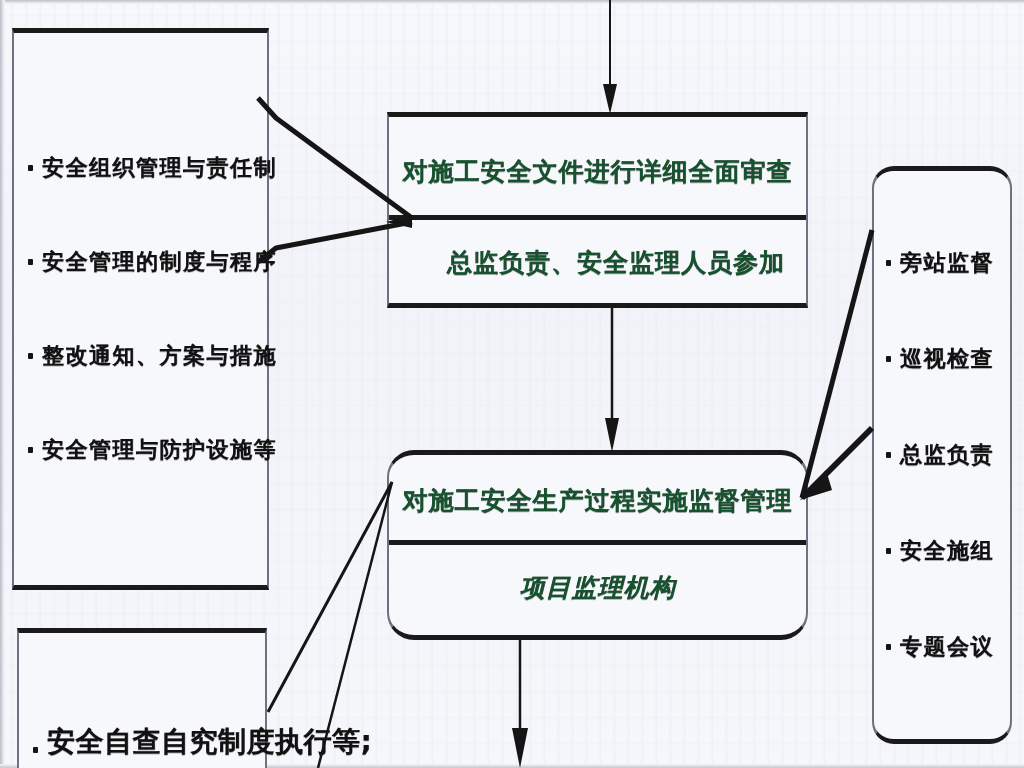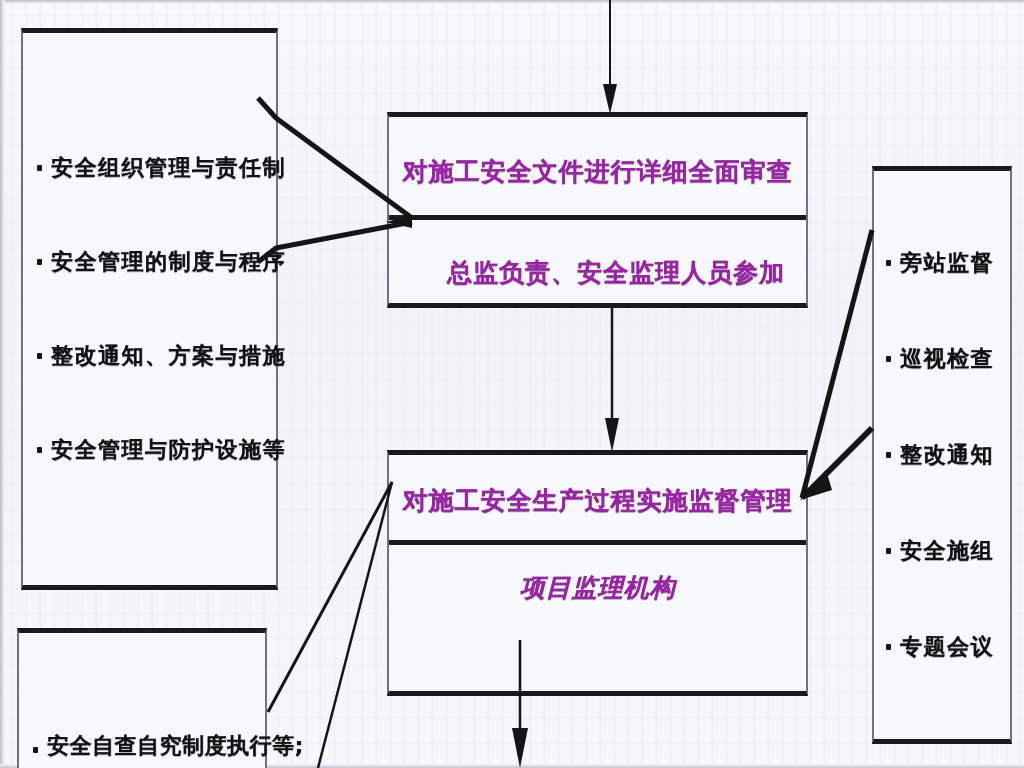--- a/index.html
+++ b/index.html
@@ -72,21 +72,21 @@
     background: #1a1a1a;
   }
   .cell {
     position: absolute;
     left: 0; right: 0;
     display: flex;
     align-items: center;
     justify-content: center;
   }
   .cell-text {
-    color: #a21caf;
+    color: #14532d;
     font-weight: bold;
     letter-spacing: 1px;
     white-space: nowrap;
     text-shadow: 0.5px 0 0 rgba(20,20,20,0.55), 0 0.5px 0 rgba(20,20,20,0.35);
     filter: blur(0.18px);
   }
 
   
   .listbox {
     position: absolute;
@@ -115,40 +115,40 @@
   }
   .bullet-label {
     color: #111111;
     font-weight: bold;
     letter-spacing: 1.5px;
     white-space: nowrap;
     text-shadow: 0.5px 0 0 rgba(20,20,20,0.5), 0 0.5px 0 rgba(20,20,20,0.3);
     filter: blur(0.18px);
   }
 
-  #left-box  { left: 21px;  top: 28px;  width: 257px; height: 562px; }
+  #left-box  { left: 12px;  top: 28px;  width: 257px; height: 562px; }
   #left-box .bullet-row { height: 94px; }
   #left-box .bullet-label { font-size: 22px; }
 
   #left-bottom-box { left: 17px; top: 628px; width: 250px; height: 150px; }
   #left-bottom-box .bullet-row { height: 130px; align-items: flex-end; padding-bottom: 12px; }
-  #left-bottom-box .bullet-label { font-size: 22px; letter-spacing: 0.5px; }
+  #left-bottom-box .bullet-label { font-size: 28px; letter-spacing: 0.5px; }
   #left-bottom-box .bullet-dot { margin-bottom: 8px; }
 
-  #right-box { left: 872px; top: 166px; width: 140px; height: 578px; }
+  #right-box { left: 872px; top: 166px; width: 140px; height: 578px; border-radius: 22px; }
   #right-box .bullet-row { height: 96px; padding-left: 12px; }
   #right-box .bullet-label { font-size: 22px; }
 
   #top-center-box    { left: 387px; top: 112px; width: 421px; height: 196px; }
   #top-center-box .divider { top: 98px; }
   #top-center-box .cell-a  { top: 10px;  height: 88px; }
-  #top-center-box .cell-b  { top: 114px; height: 83px; margin-left: 37px; }
+  #top-center-box .cell-b  { top: 104px; height: 83px; margin-left: 37px; }
   #top-center-box .cell-text { font-size: 25px; }
 
-  #mid-center-box    { left: 387px; top: 450px; width: 421px; height: 246px; }
+  #mid-center-box    { left: 387px; top: 450px; width: 421px; height: 190px; border-radius: 27px; }
   #mid-center-box .divider { top: 85px; }
   #mid-center-box .cell-a  { top: 6px;  height: 79px; }
   #mid-center-box .cell-b  { top: 90px; height: 85px; font-style: italic; }
   #mid-center-box .cell-text { font-size: 25px; }
 
   
   #connectors {
     position: absolute;
     inset: 0;
     pointer-events: none;
@@ -214,21 +214,21 @@
     <div class="bullet-row">
       <span class="bullet-dot"></span>
       <span class="bullet-label">旁站监督</span>
     </div>
     <div class="bullet-row">
       <span class="bullet-dot"></span>
       <span class="bullet-label">巡视检查</span>
     </div>
     <div class="bullet-row">
       <span class="bullet-dot"></span>
-      <span class="bullet-label">整改通知</span>
+      <span class="bullet-label">总监负责</span>
     </div>
     <div class="bullet-row">
       <span class="bullet-dot"></span>
       <span class="bullet-label">安全施组</span>
     </div>
     <div class="bullet-row">
       <span class="bullet-dot"></span>
       <span class="bullet-label">专题会议</span>
     </div>
   </div>

